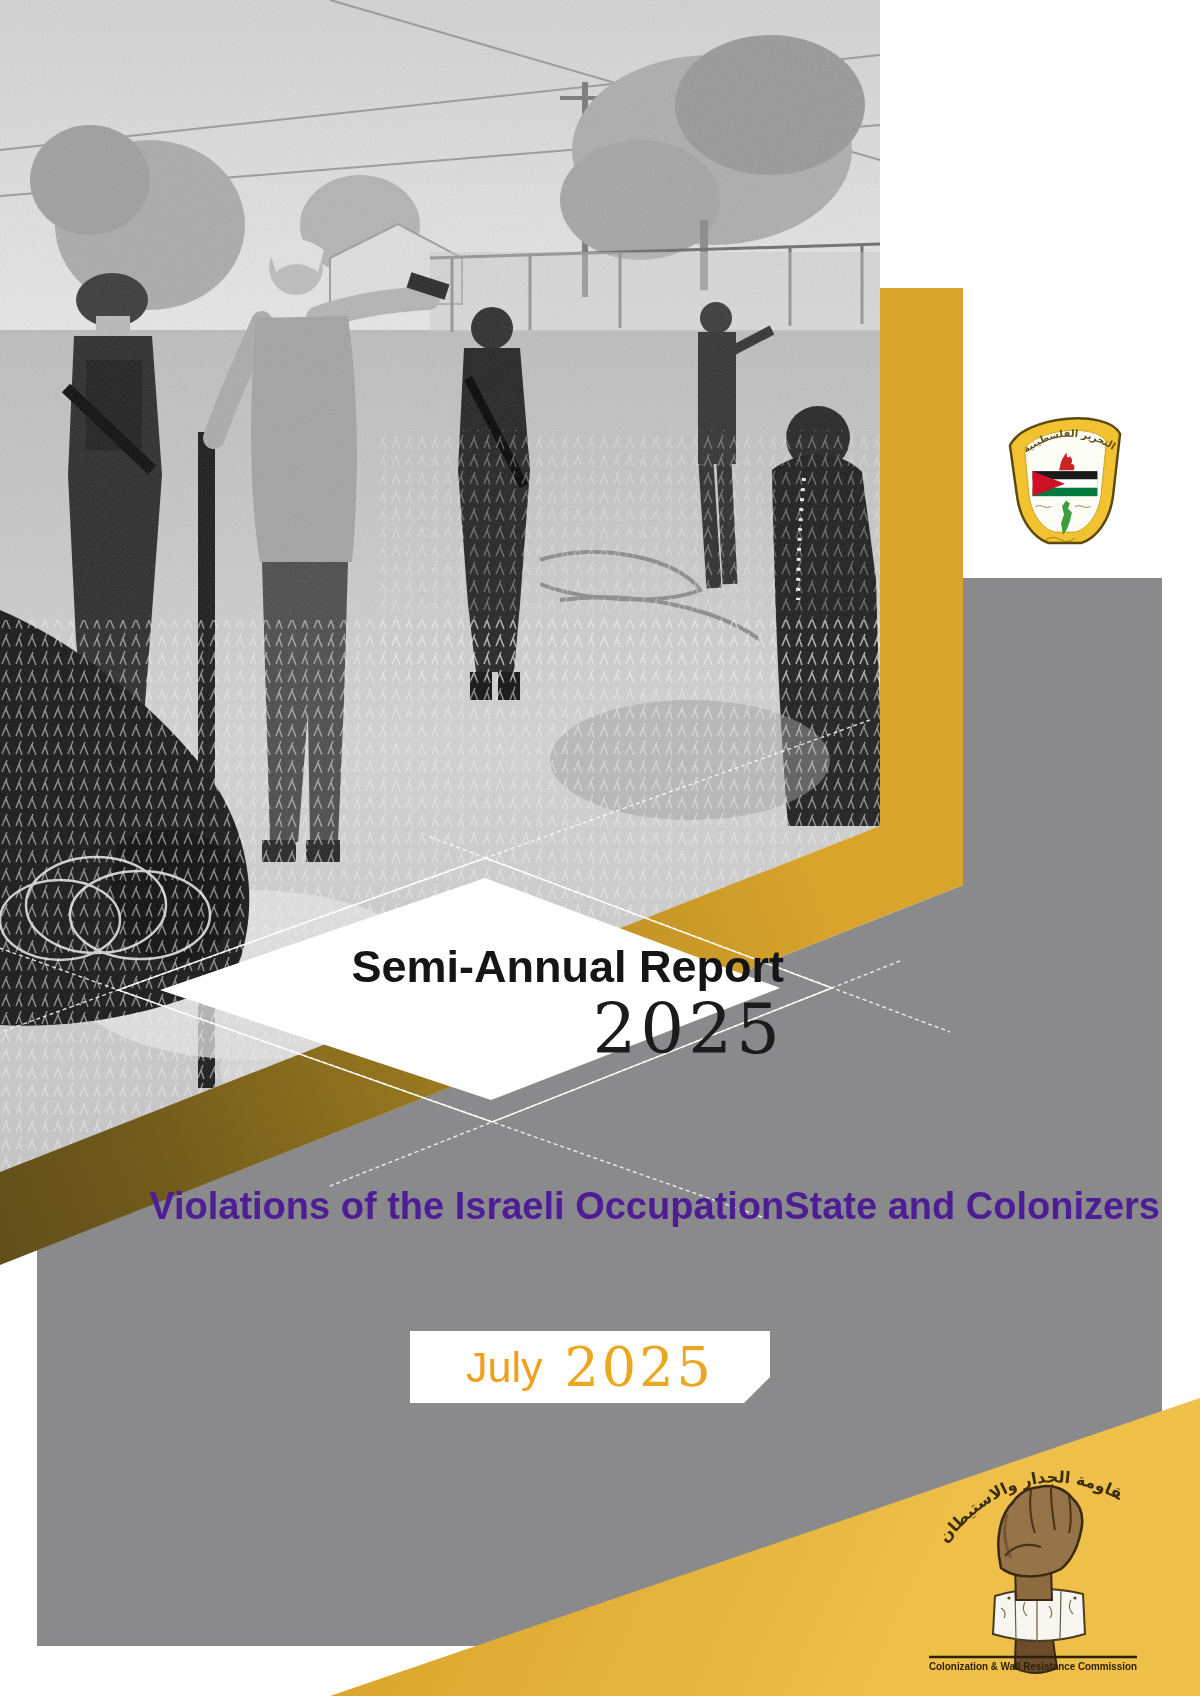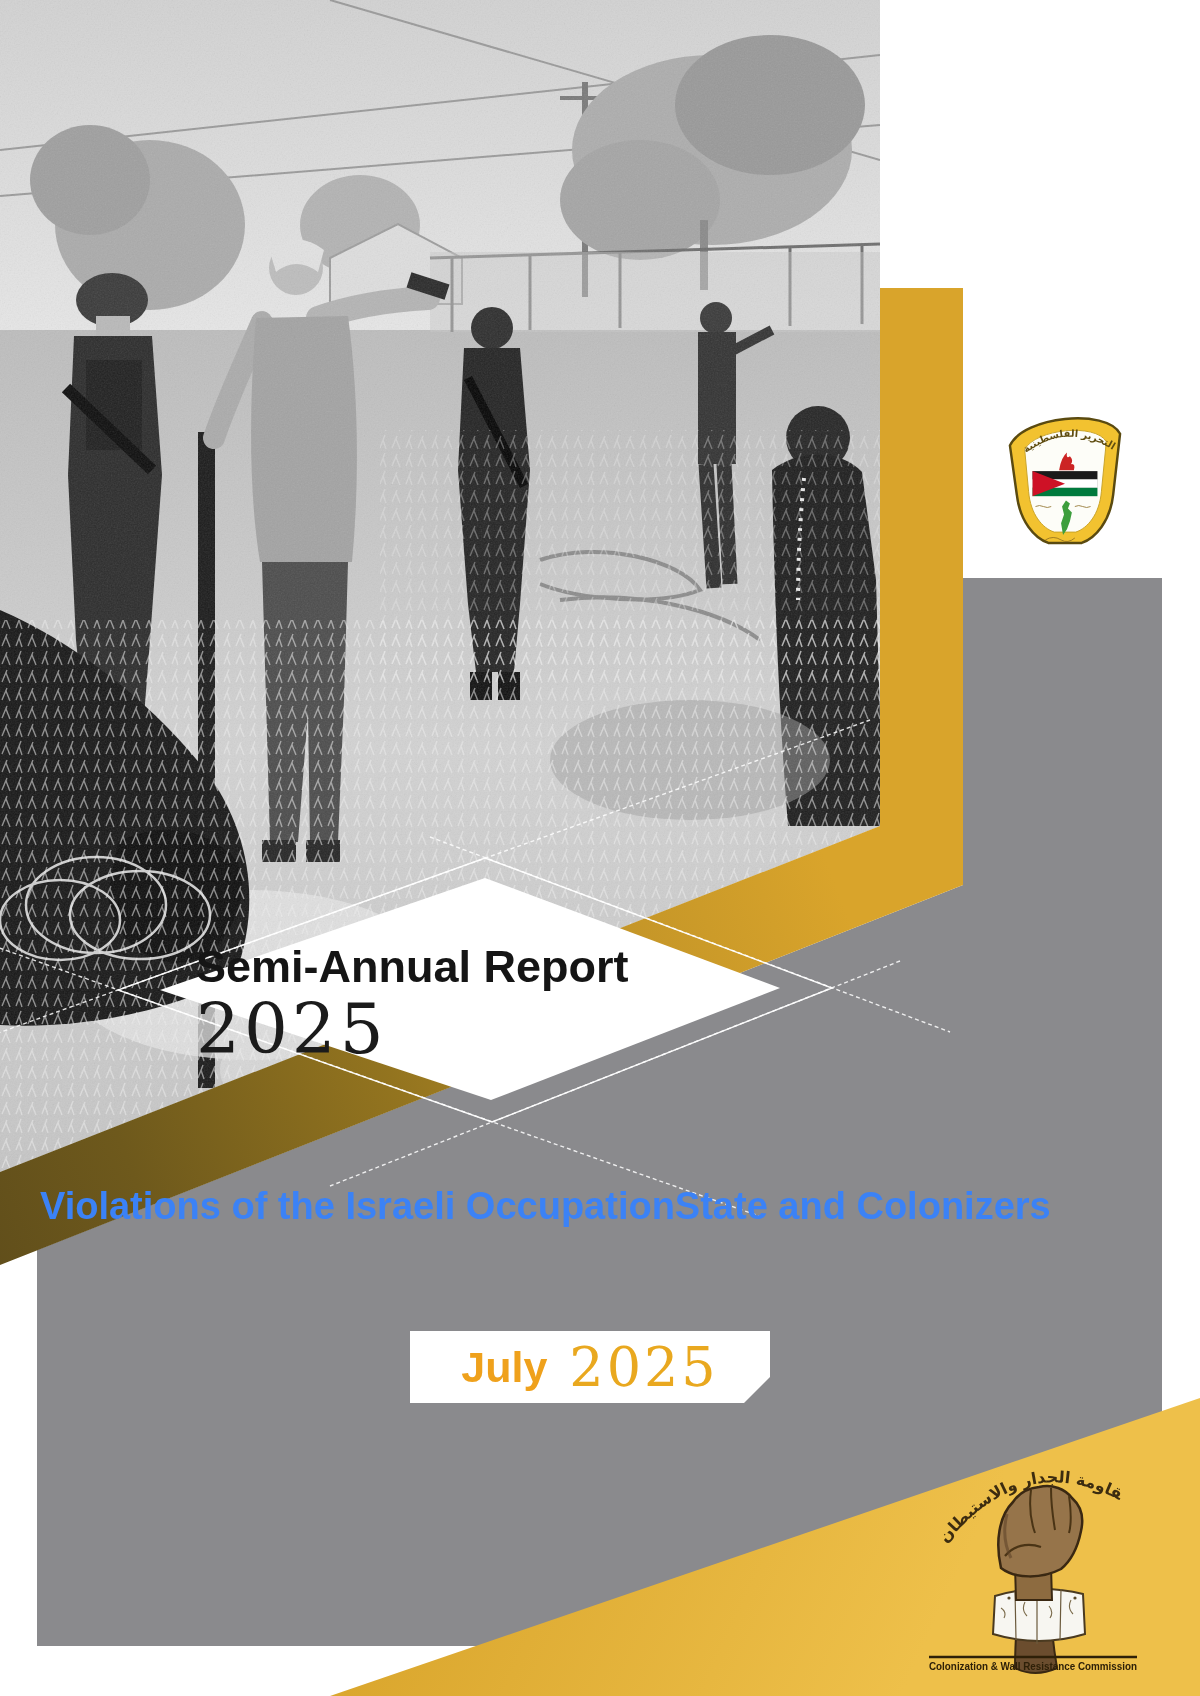--- a/index.html
+++ b/index.html
@@ -30,48 +30,48 @@
   .gold-ribbon{
     left:0;top:0;width:1200px;height:1696px;
     background:linear-gradient(69deg,#55451a 0%,#6e591c 18%,#93741f 34%,#c59628 50%,#d9a42b 62%,#d9a42b 100%);
     clip-path:polygon(880px 288px,963px 288px,963px 885px,0px 1265px,0px 1172px,880px 826px);
   }
 
   
   .diamond-svg{left:0;top:0;width:1200px;height:1696px;pointer-events:none;}
 
   .badge-text{
-    left:196px;top:941px;width:600px;
-    text-align:left;color:#151515;
+    left:184px;top:941px;width:600px;
+    text-align:right;color:#151515;
   }
   .badge-title{
     font-size:45px;font-weight:bold;letter-spacing:0px;line-height:52px;
     font-family:"Liberation Sans", sans-serif;
   }
   .badge-year{
     font-size:69px;line-height:72px;font-weight:normal;
     font-family:"DejaVu Serif", serif;letter-spacing:4px;color:#1b1b1b;
   }
 
   
   .main-title{
     left:40px;top:1176px;width:1120px;
-    text-align:left;color:#3b82f6;
+    text-align:right;color:#4c1d95;
     font-size:38px;font-weight:bold;line-height:60px;
   }
 
   
   .date-banner{
     left:410px;top:1331px;width:360px;height:72px;
     background:#ffffff;
     clip-path:polygon(0px 0px,360px 0px,360px 46px,334px 72px,0px 72px);
     display:flex;align-items:center;justify-content:center;gap:22px;
   }
   .date-month{
-    font-size:43px;font-weight:bold;color:#efa11c;
+    font-size:43px;font-weight:normal;color:#efa11c;
     font-family:"Liberation Sans", sans-serif;
   }
   .date-year{
     font-size:54px;color:#e9a81f;
     font-family:"DejaVu Serif", serif;letter-spacing:3px;
   }
 
   
   .gold-corner{
     left:0;top:0;width:1200px;height:1696px;

